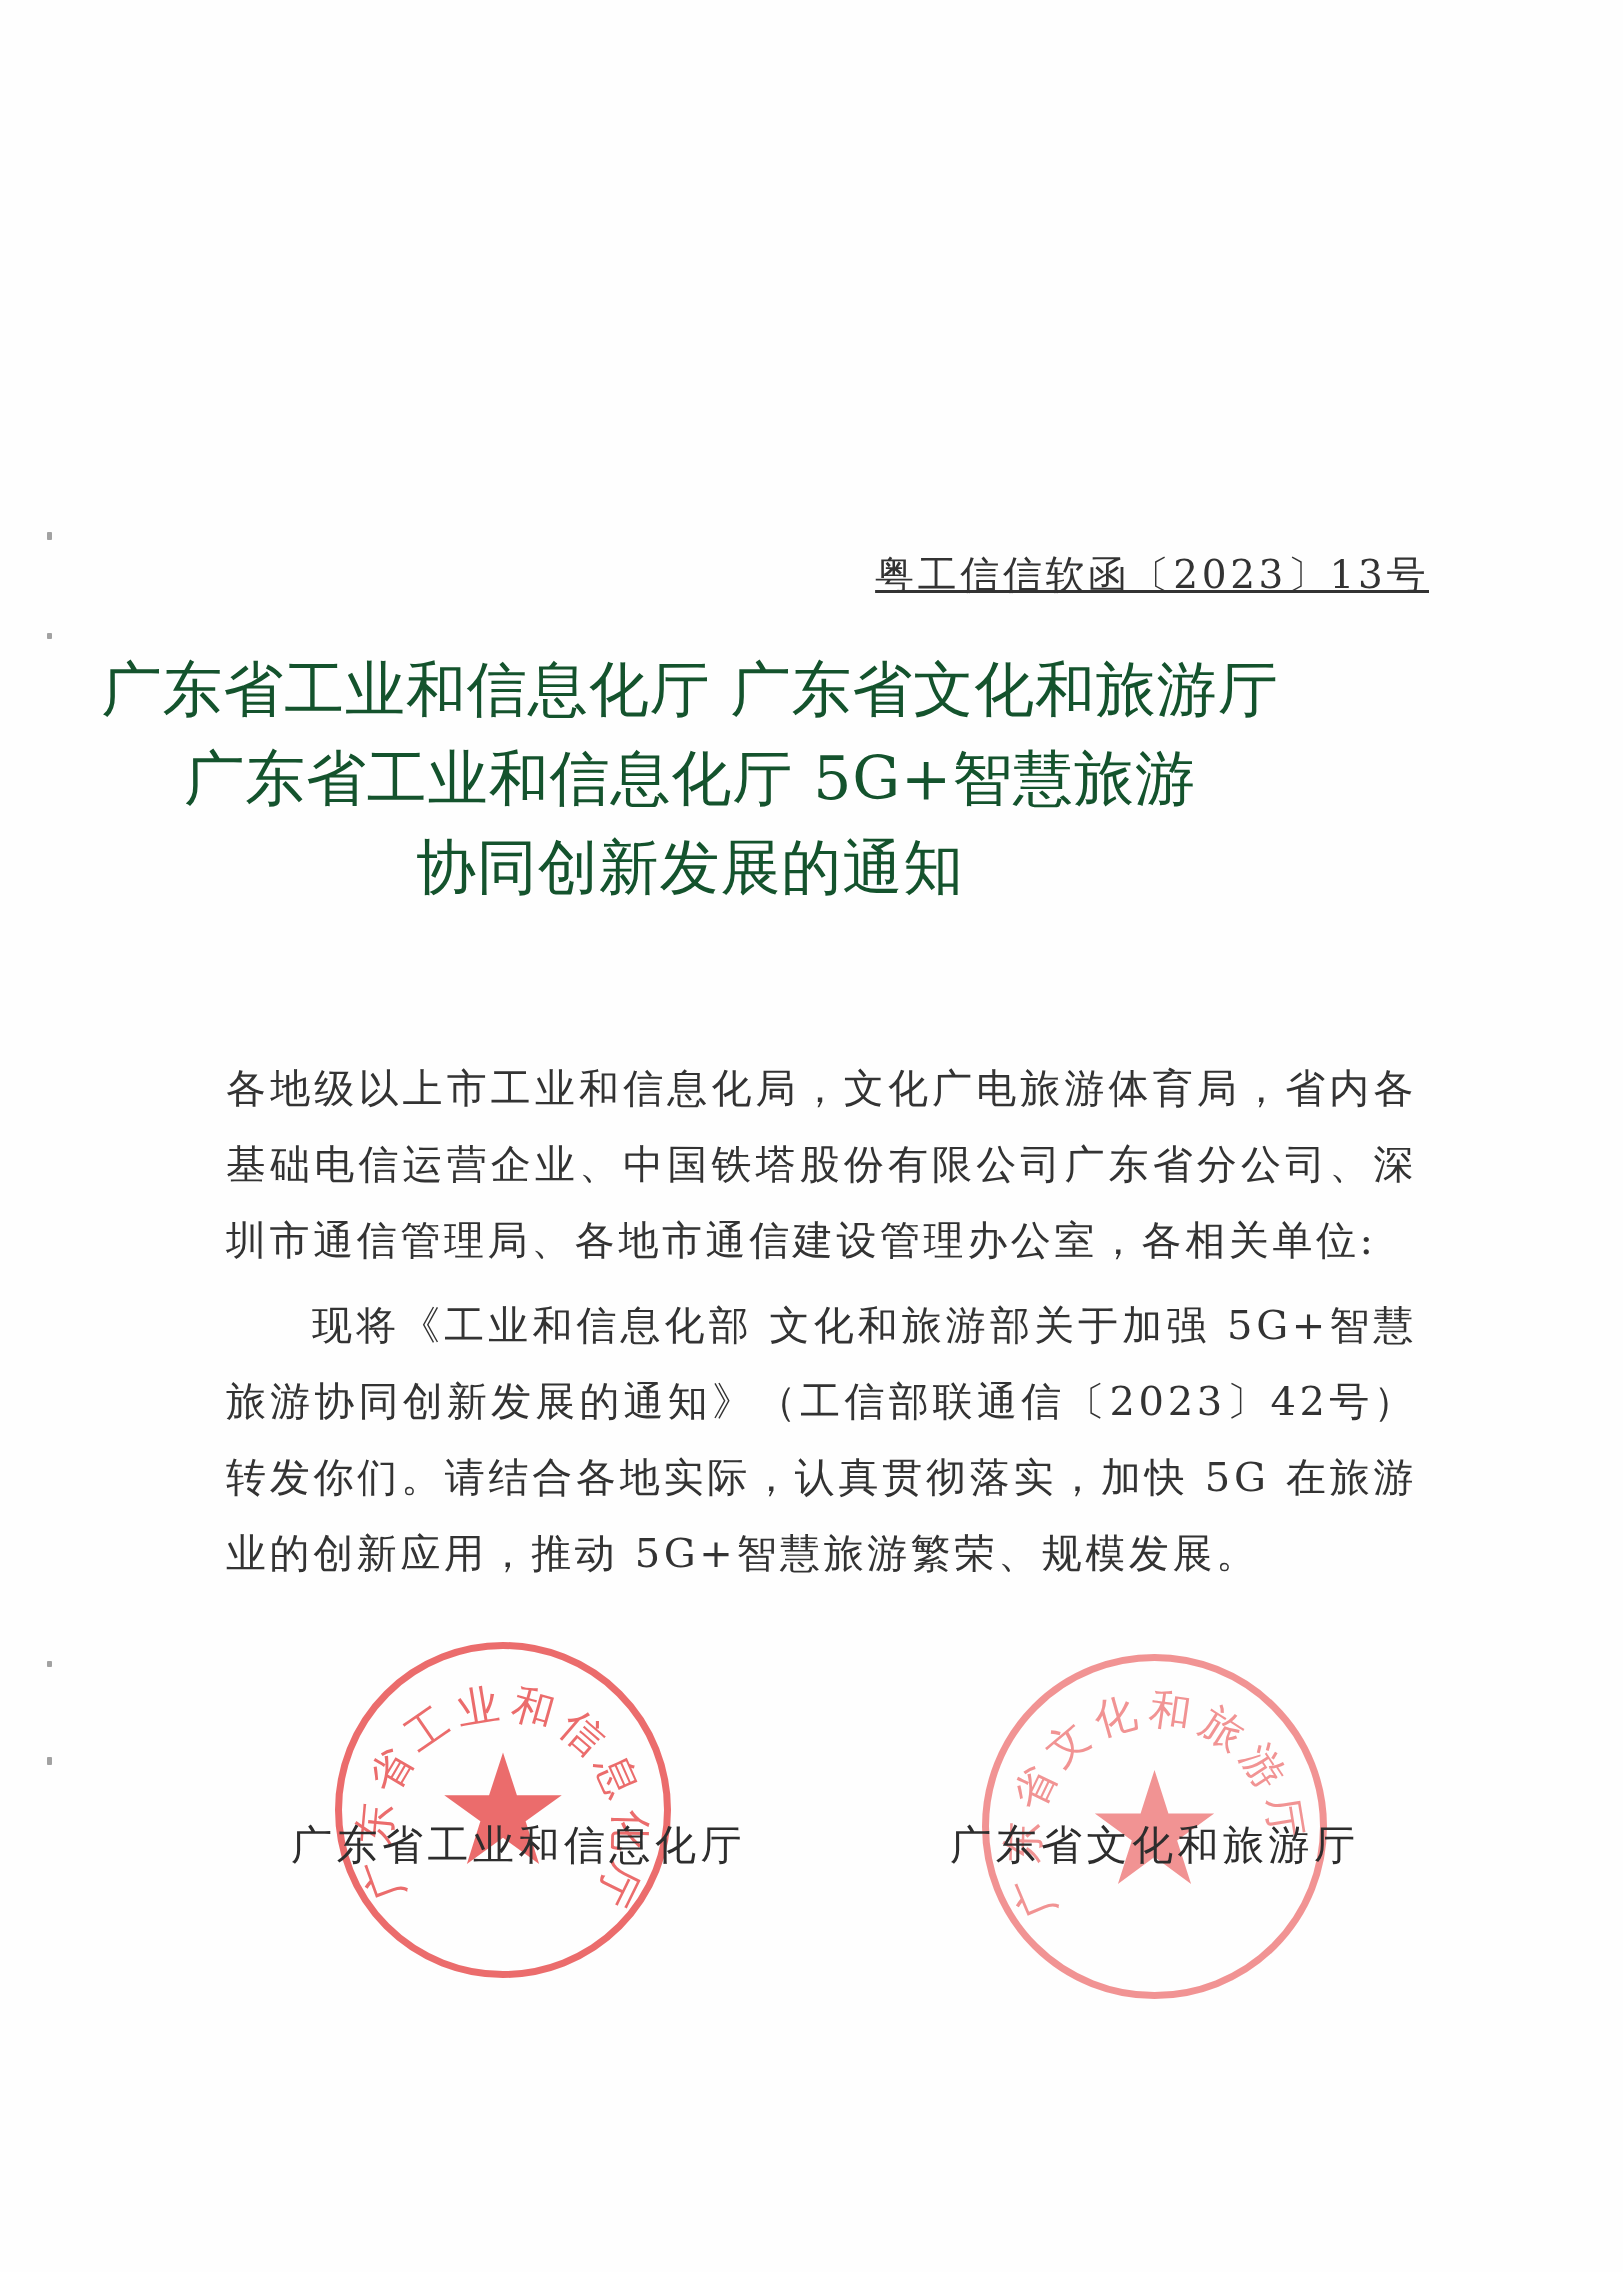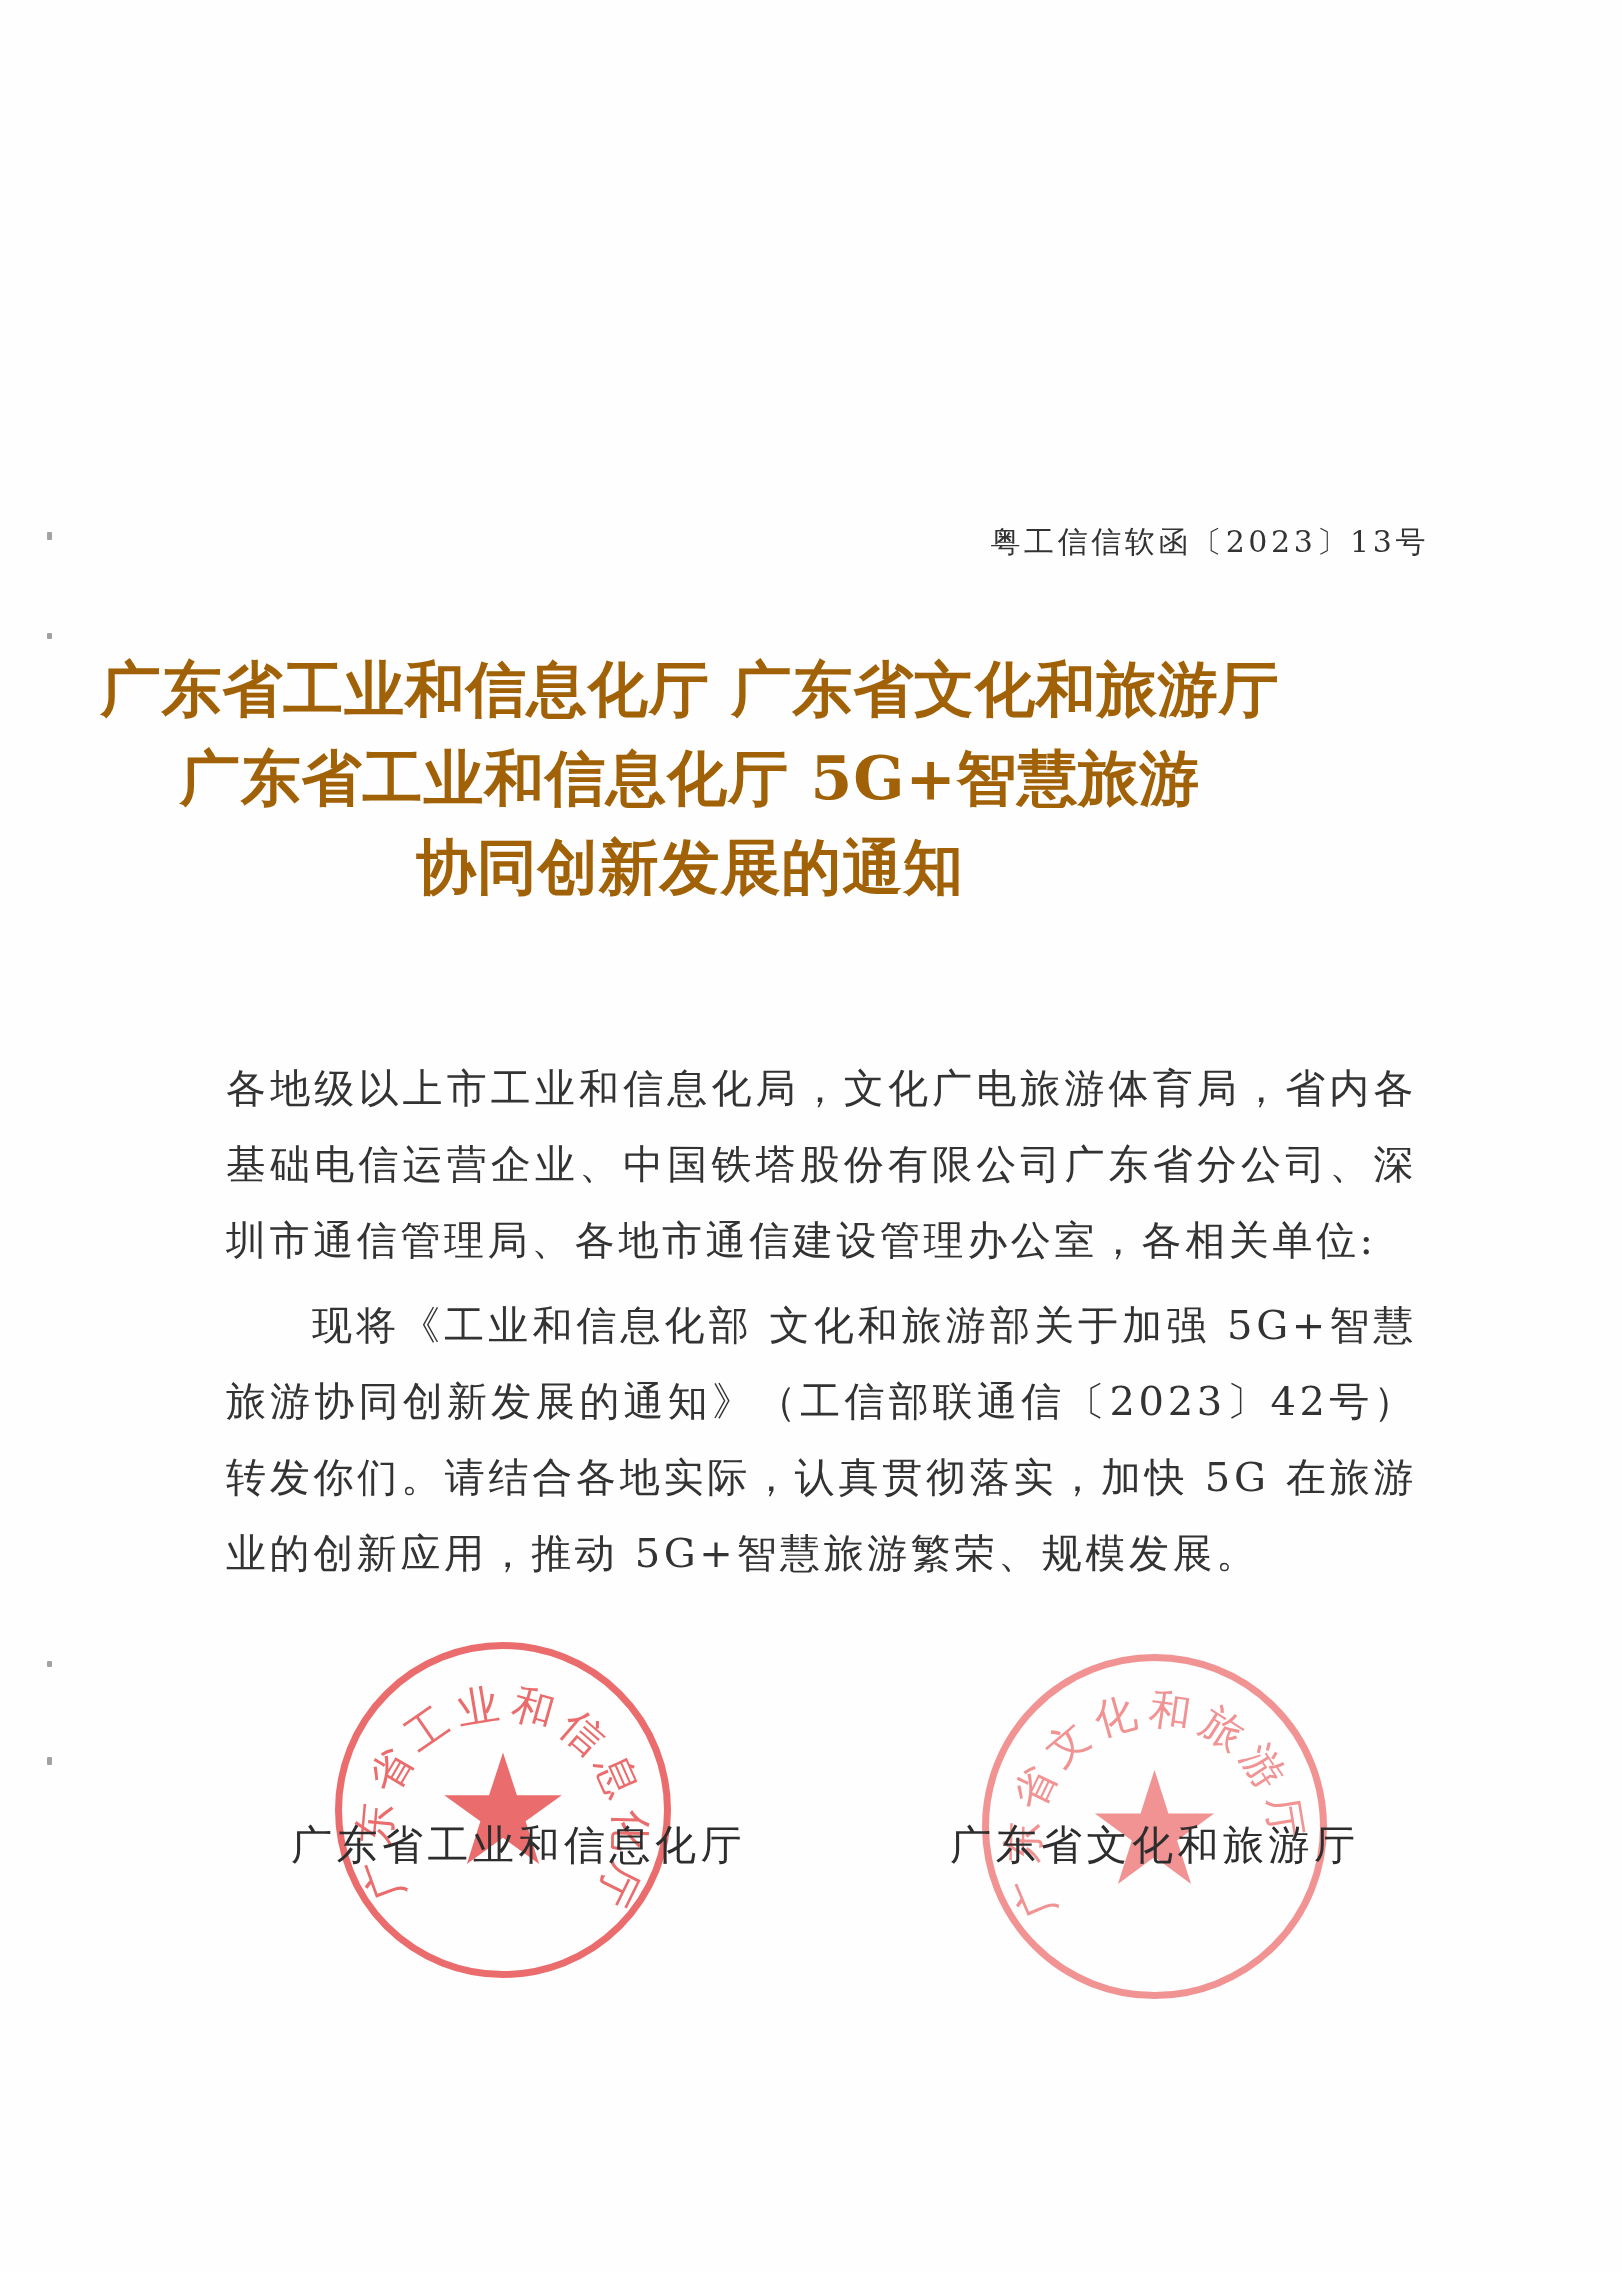--- a/index.html
+++ b/index.html
@@ -1,22 +1,22 @@
 <!DOCTYPE html>
 <html style="font-size:7.3px"><head>
   <meta charset="utf-8">
   <style>
     html, body { margin: 0; padding: 0; background: #ffffff; }
     body { width: 1624px; height: 2297px; position: relative; overflow: hidden;
            font-family: "DejaVu Serif", "Liberation Serif", serif; color: #2a2a2a; }
     .page { position: absolute; left: 0; top: 0; width: 1624px; height: 2297px; background: #fefefe; }
     .margin-mark { position: absolute; width: 4.5px; height: 8.2px; background: #555; opacity: 0.55; border-radius: 0.9px; }
-    .docnum { position: absolute; top: 522px; right: 195px; font-size: 30px; letter-spacing: 3.6px; color: #333; }
+    .docnum { position: absolute; top: 548px; right: 195px; font-size: 39px; letter-spacing: 3.6px; color: #333; text-decoration: underline; }
     .title { position: absolute; top: 645px; left: 0; width: 1380px; text-align: center;
-             font-size: 60px; font-weight: bold; line-height: 89px; color: #a16207; letter-spacing: 0.9px; }
+             font-size: 60px; font-weight: normal; line-height: 89px; color: #14532d; letter-spacing: 0.9px; }
     .title div { white-space: nowrap; }
     .body { position: absolute; left: 217px; width: 1209px; top: 1041px; font-size: 40px;
             line-height: 76px; color: #333; letter-spacing: 3.6px; text-align: justify; }
     .body p { margin: 9px; }
     .body .indent { text-indent: 86px; }
     .stamp { position: absolute; border-radius: 50%; border: 7.3px solid rgba(232,82,82,0.85); box-sizing: border-box; }
     .stamp svg { position: absolute; left: 0; top: 0; width: 100%; height: 100%; overflow: visible; }
     .sign { position: absolute; font-size: 41px; color: #2d2d2d; letter-spacing: 4.5px; white-space: nowrap; }
   </style>
 </head>

